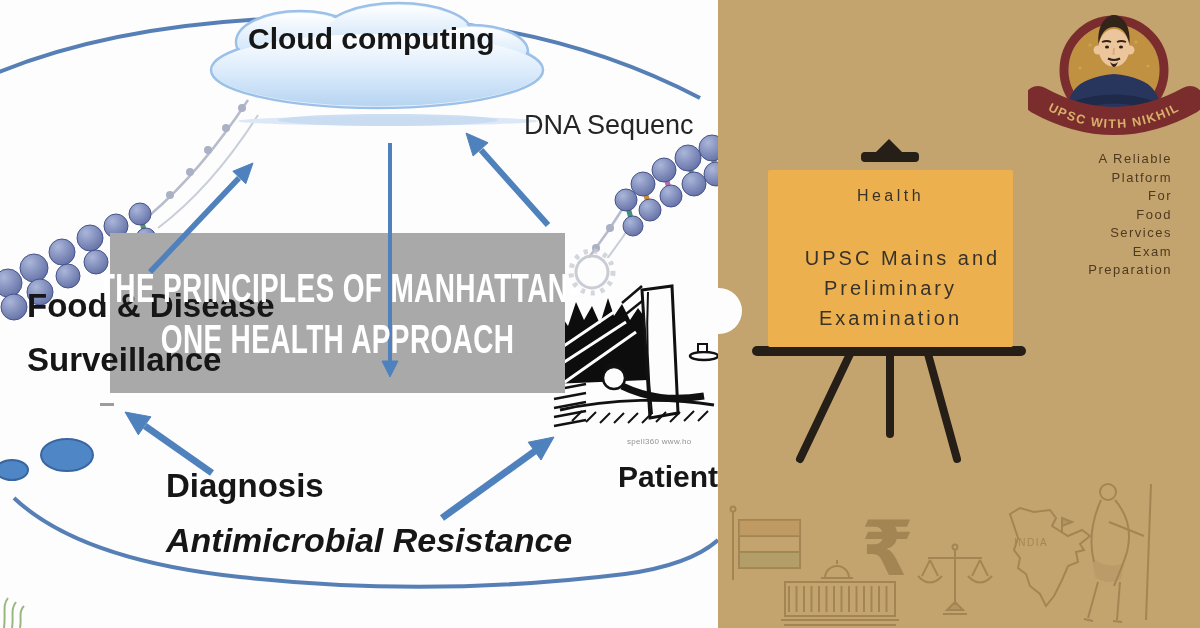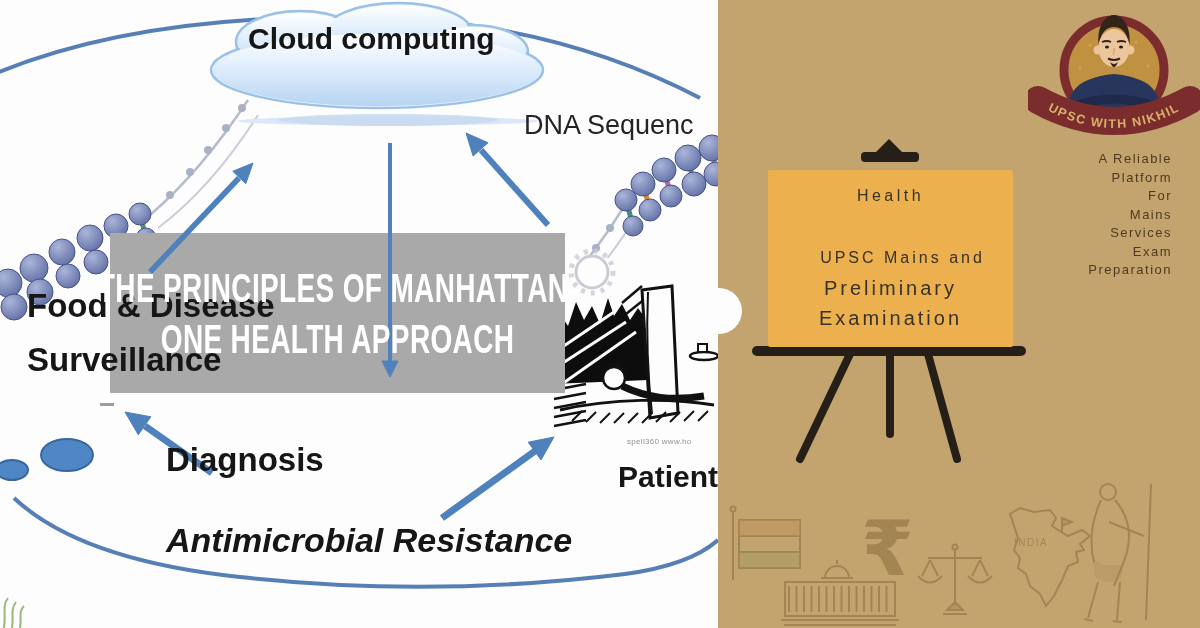--- a/index.html
+++ b/index.html
@@ -10,41 +10,41 @@
 
   
   .left-panel { left:0; top:0; width:718px; height:628px; background:#fdfdfd; overflow:hidden; }
   .dlabel { position:absolute; font-weight:bold; color:#161616; white-space:nowrap; }
   .dlabel.reg { font-weight:400; }
   .cloud-title   { left:248px; top:22px;  font-size:30px; }
   .cloud-sub     { left:246px; top:66px;  font-size:30px; color:#1d1d1d; }
   .dna-seq       { left:524px; top:110px; font-size:27px; color:#242424; }
   .food1         { left:27px;  top:287px; font-size:33px; }
   .food2         { left:27px;  top:341px; font-size:33px; }
-  .diagnosis     { left:166px; top:441px; font-size:33px; }
+  .diagnosis     { left:166px; top:467px; font-size:33px; }
   .antimicrobial { left:166px; top:521px; font-size:34px;font-style:italic; }
   .patient-lbl   { left:574px; top:460px; font-size:30px;margin-left:44px; }
   .img-watermark { left:627px; top:437px; font-size:8px; font-weight:400; color:#939393; letter-spacing:.3px; }
   .tiny-dash     { left:100px; top:403px; width:14px; height:2.5px; background:#9c9c9c; }
 
   .gray-box { left:110px; top:233px; width:455px; height:160px; background:#a9a9a9; }
   .overlay-title { left:110px; top:233px; width:455px; height:160px; display:flex;
                    flex-direction:column; align-items:center; justify-content:center; gap:7px; }
   .overlay-title span { display:block; white-space:nowrap; color:#ffffff; font-size:40px;
                    font-weight:800; letter-spacing:.5px; line-height:44px;
                    transform:scaleX(.70); transform-origin:center; }
 
   
   .right-panel { left:718px; top:0; width:482px; height:628px; background:#c3a46f; overflow:hidden; }
   .half-circle { left:0; top:288px; width:24px; height:46px; background:#fdfdfd;
                  border-radius:0 23px 23px 0; }
   .board { left:50px; top:170px; width:245px; height:177px; background:#ecb04e;
            border-radius:2px; text-align:center; color:#37322a; }
   .board .b1 { margin-top:13px; font-size:16px; letter-spacing:3.5px; line-height:26px; }
-  .board .b2 { margin-top:34px; font-size:16px; letter-spacing:3px;   line-height:30px;margin-left:24px; }
+  .board .b2 { margin-top:34px; font-size:20px; letter-spacing:3px;   line-height:30px;margin-left:24px; }
   .board .b3, .board .b4 { font-size:20px; letter-spacing:3px; line-height:30px; }
   .tagline { left:314px; top:150px; width:140px; text-align:right; font-size:13px;
              letter-spacing:1.5px; line-height:18.5px; color:#4f3a1f; }
 </style>
 </head>
 <body>
 
 <div class="stage">
 
   <div class="left-panel abs">
@@ -373,21 +373,21 @@
         </defs>
       <text font-size="12.5" font-weight="bold" letter-spacing="1.5" fill="#d8b069">
         <textPath href="#bannerPath" startOffset="50%" text-anchor="middle">UPSC WITH NIKHIL</textPath>
       </text>
     </svg>
 
     <div class="abs tagline">
       <div>A Reliable</div>
       <div>Platform</div>
       <div>For</div>
-      <div>Mains</div>
+      <div>Food</div>
       <div>Services</div>
       <div>Exam</div>
       <div>Preparation</div>
     </div>
 
     <div class="abs half-circle"></div>
   </div>
 </div>
 
 </body></html>

